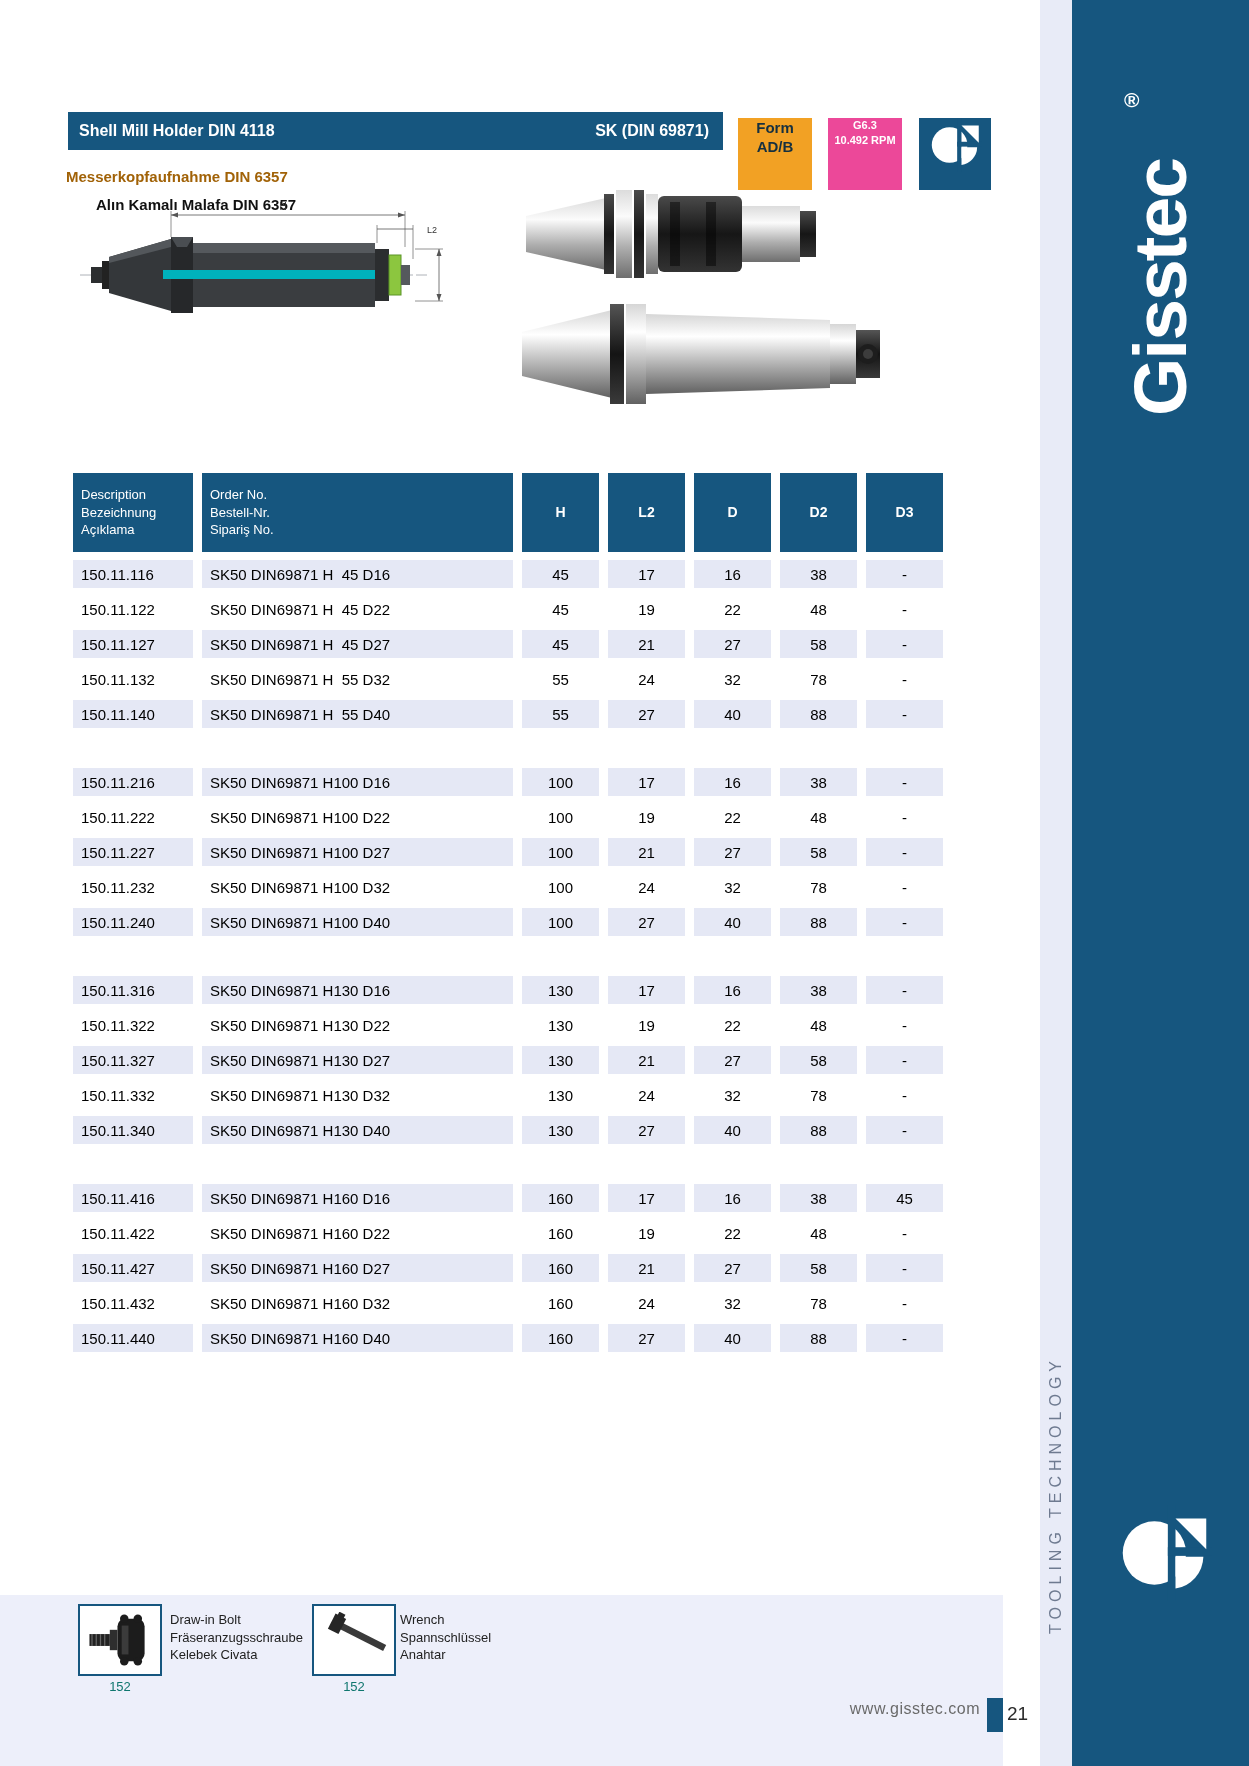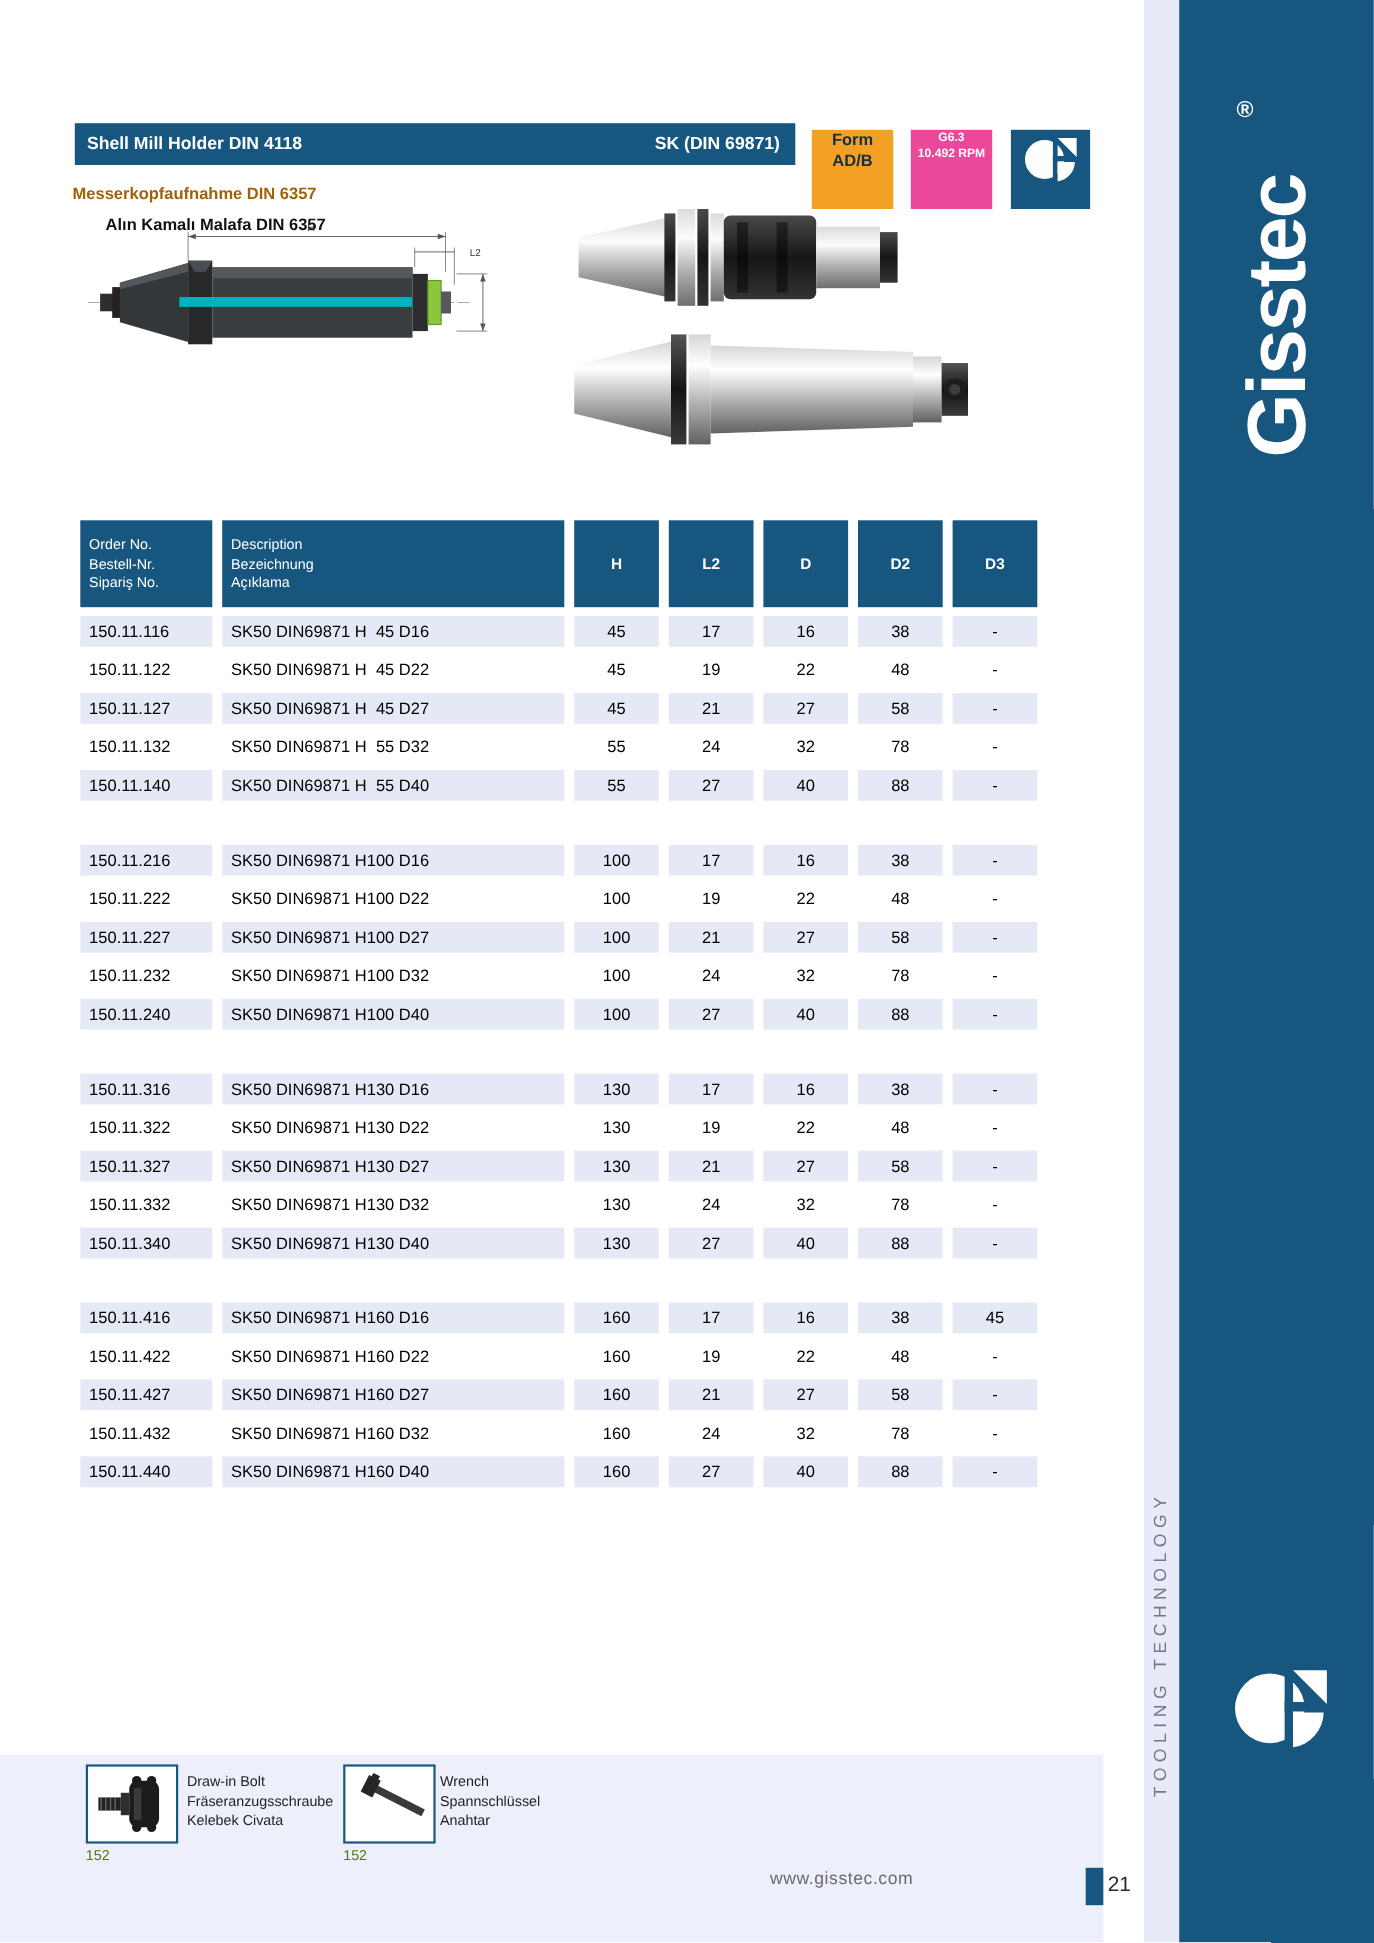--- a/index.html
+++ b/index.html
@@ -51,26 +51,26 @@
   .t-row.alt .cell{background:#e5e8f5;}
 
   
   .bottom-band{position:absolute;left:0;top:1595px;width:1003px;height:171px;background:#edeffa;}
   .acc-box{position:absolute;top:1604px;width:84px;height:72px;background:#fff;border:2px solid #16567f;box-sizing:border-box;display:flex;align-items:center;justify-content:center;}
   .acc-box1{left:78px;}
   .acc-box2{left:312px;}
   .acc-label{position:absolute;top:1611px;font-size:13px;line-height:17.5px;color:#222;}
   .acc-label1{left:170px;}
   .acc-label2{left:400px;}
-  .page-ref{position:absolute;top:1679px;width:84px;text-align:left;font-size:13px;color:#4d7c0f;}
+  .page-ref{position:absolute;top:1679px;width:84px;text-align:center;font-size:13px;color:#0f766e;}
   .page-ref1{left:78px;}
   .page-ref2{left:312px;}
 
   
-  .site-link{position:absolute;left:700px;top:1700px;width:280px;text-align:left;font-size:16px;color:#6a6a6a;letter-spacing:0.5px;text-decoration:none;display:block;}
+  .site-link{position:absolute;left:700px;top:1700px;width:280px;text-align:right;font-size:16px;color:#6a6a6a;letter-spacing:0.5px;text-decoration:none;display:block;}
   .pageno-block{position:absolute;left:987px;top:1698px;width:16px;height:34px;background:#16567f;}
   .pageno{position:absolute;left:1007px;top:1703px;font-size:19px;color:#2b2b2b;}
 </style>
 </head>
 <body>
 
 <div class="page">
 
   <div class="side-strip"></div>
   <div class="sidebar"></div>
@@ -194,28 +194,28 @@
     <rect x="128" y="14" width="20" height="100" fill="url(#silv2)"></rect>
     <polygon points="148,24 332,30 332,98 148,104" fill="url(#silv2)"></polygon>
     <rect x="332" y="34" width="26" height="60" fill="url(#silv2)"></rect>
     <rect x="358" y="40" width="24" height="48" fill="url(#dark2)"></rect>
     <circle cx="370" cy="64" r="10" fill="#1d1d1d"></circle>
     <circle cx="370" cy="64" r="5" fill="#3c3c3c"></circle>
   </svg>
 
   <div class="t-grid t-header">
     <div class="hcell h-left">
+      <span>Description</span>
+      <span>Bezeichnung</span>
+      <span>Açıklama</span>
+    </div>
+    <div class="hcell h-left">
       <span>Order No.</span>
       <span>Bestell-Nr.</span>
       <span>Sipariş No.</span>
-    </div>
-    <div class="hcell h-left">
-      <span>Description</span>
-      <span>Bezeichnung</span>
-      <span>Açıklama</span>
     </div>
     <div class="hcell h-num">
         <span>H</span>
       </div>
     <div class="hcell h-num">
         <span>L2</span>
       </div>
     <div class="hcell h-num">
         <span>D</span>
       </div>

